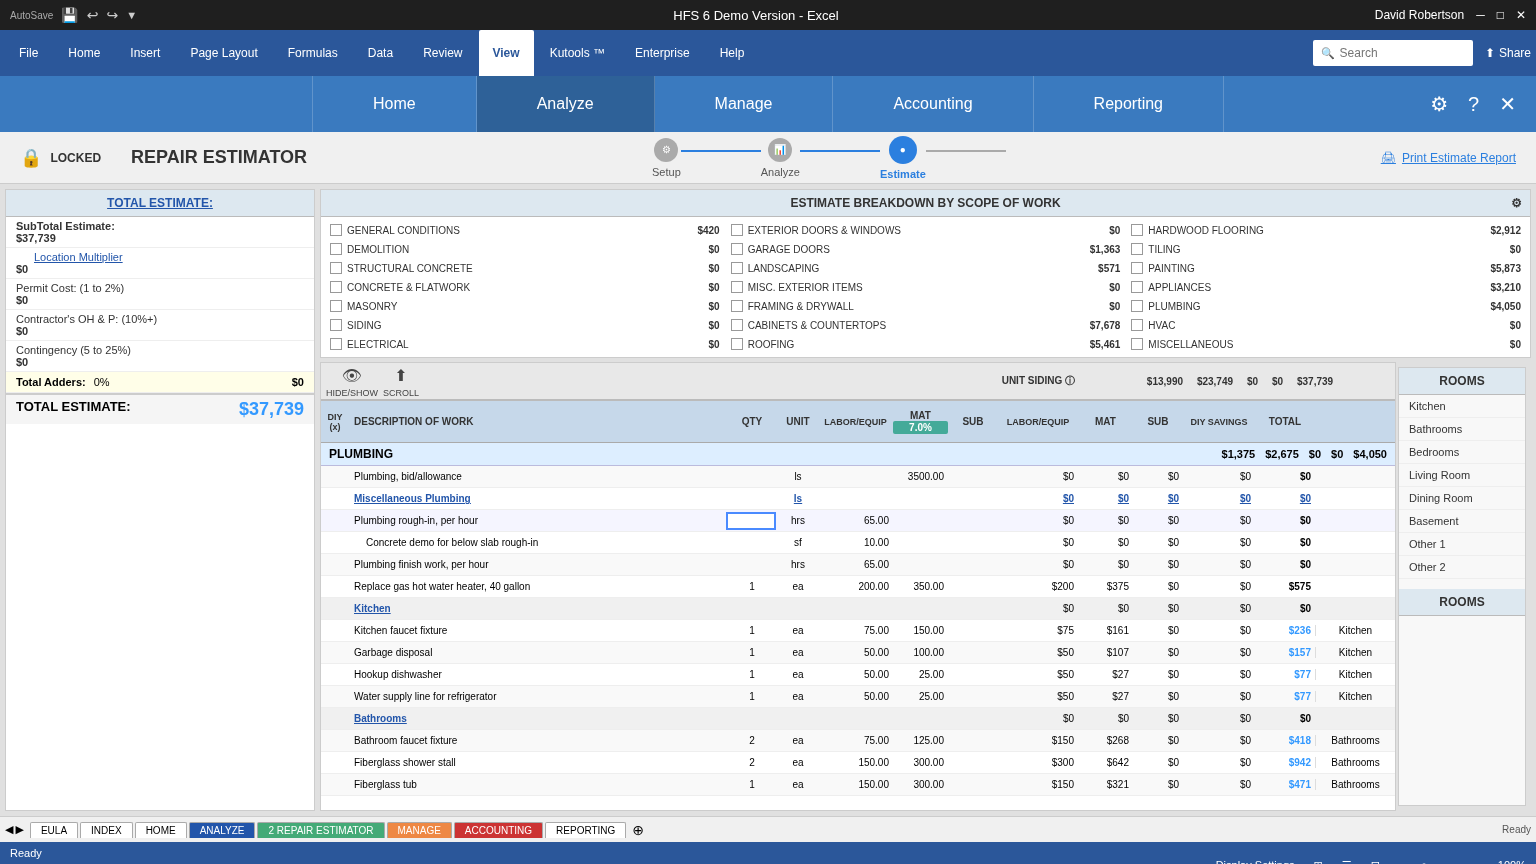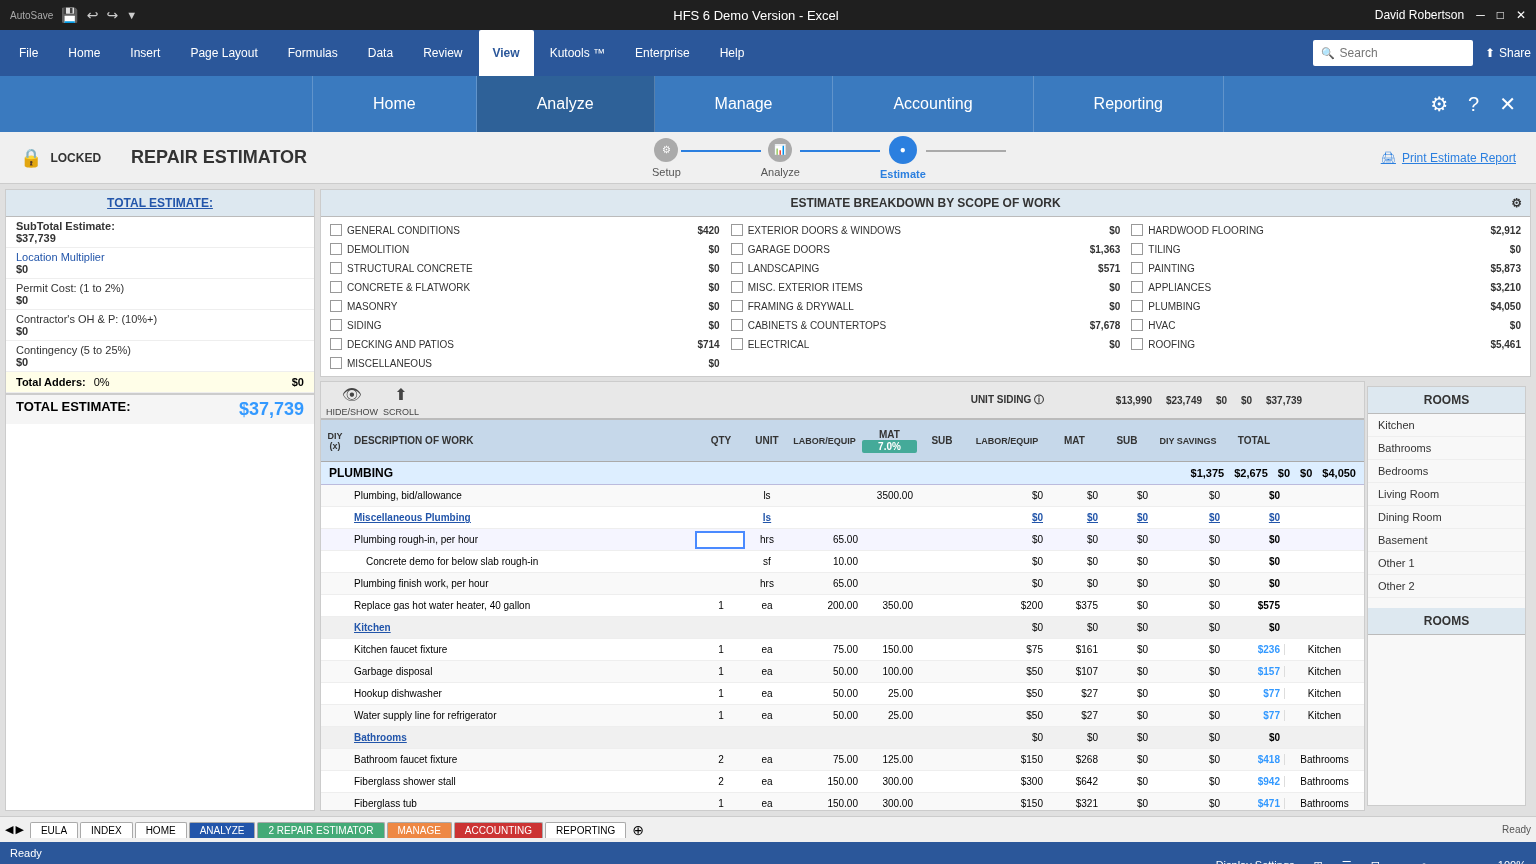--- a/index.html
+++ b/index.html
@@ -254,21 +254,21 @@
       flex-shrink: 0;
     }
     .breakdown-name { color: #333; flex: 1; }
     .breakdown-value { color: #333; font-weight: bold; min-width: 50px; text-align: right; }
 
     
     .rooms-panel {
       background: #f8f8f8;
       border: 1px solid #ccc;
       margin: 5px 5px 5px 0;
-      width: 159px;
+      width: 128px;
       flex-shrink: 0;
     }
     .rooms-header {
       background: #dde8f0;
       text-align: center;
       padding: 6px;
       font-weight: bold;
       color: #333;
       font-size: 12px;
       border-bottom: 1px solid #bbb;
@@ -360,21 +360,21 @@
     }
 
     .mat-badge {
       background: #4a9;
       color: #fff;
       padding: 1px 5px;
       border-radius: 2px;
       font-size: 10px;
       font-weight: bold;
     }
-    .blue-link { color: #2255aa; cursor: pointer; }
+    .blue-link { color: #2255aa; text-decoration: underline; cursor: pointer; margin-left: 18px; }
     .input-cell {
       border: 2px solid #4a8aff;
       background: #fff;
       width: 50px;
       height: 18px;
     }
   </style>
 </head>
 <body>
 
@@ -594,25 +594,20 @@
           <span class="breakdown-value">$7,678</span>
         </div>
         <div class="breakdown-item">
           <div class="breakdown-checkbox"></div>
           <span class="breakdown-name">HVAC</span>
           <span class="breakdown-value">$0</span>
         </div>
 
         <div class="breakdown-item">
           <div class="breakdown-checkbox"></div>
-          <span class="breakdown-name">DECKING AND PATIOS</span>
-          <span class="breakdown-value">$714</span>
-        </div>
-        <div class="breakdown-item">
-          <div class="breakdown-checkbox"></div>
           <span class="breakdown-name">ELECTRICAL</span>
           <span class="breakdown-value">$0</span>
         </div>
 
         <div class="breakdown-item">
           <div class="breakdown-checkbox"></div>
           <span class="breakdown-name">ROOFING</span>
           <span class="breakdown-value">$5,461</span>
         </div>
         <div class="breakdown-item">

